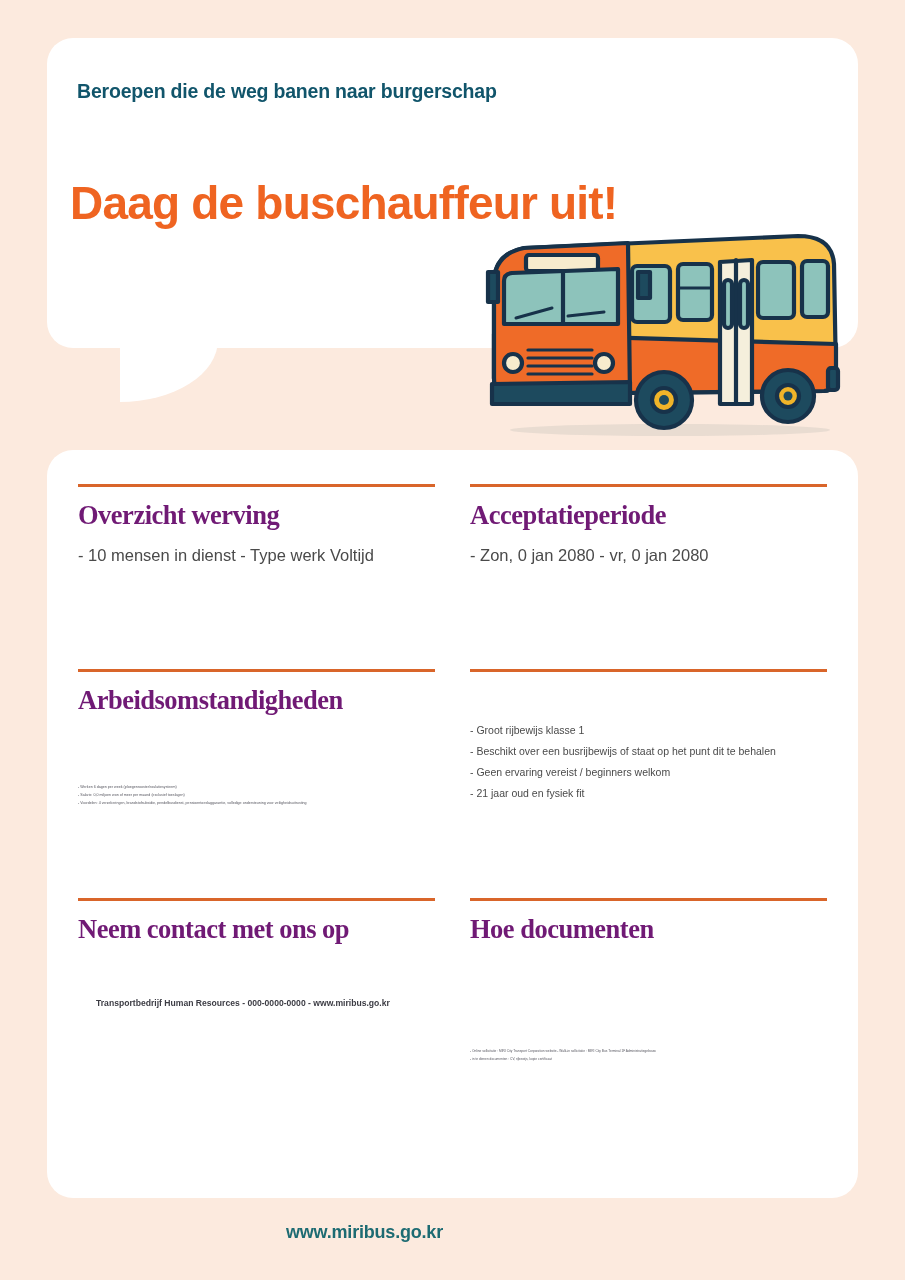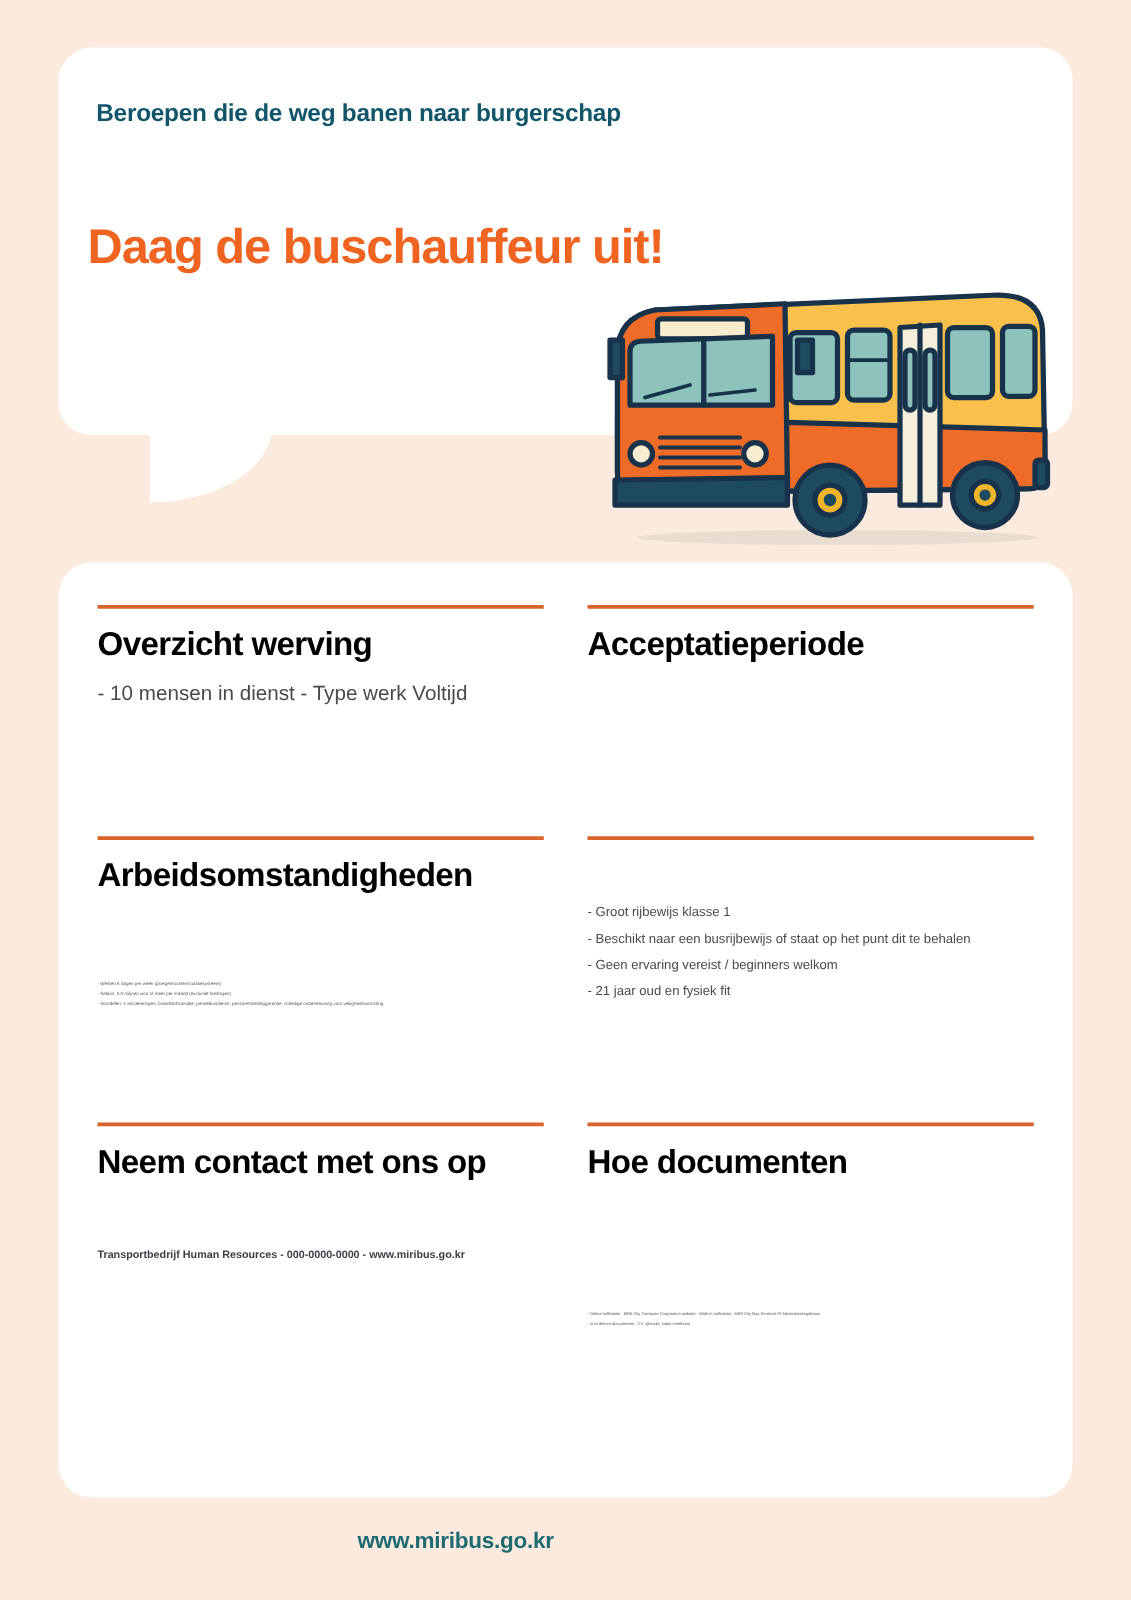--- a/index.html
+++ b/index.html
@@ -53,21 +53,21 @@
     font-size: 19.5px;
     font-weight: bold;
     color: #11556b;
     letter-spacing: -0.2px;
   }
 
   #headline {
     position: absolute;
     left: 70px;
     top: 176px;
-    font-size: 39px;
+    font-size: 46px;
     font-weight: bold;
     color: #ef6421;
     letter-spacing: -0.8px;
   }
 
   
   #bus-illustration {
     position: absolute;
     left: 480px;
     top: 228px;
@@ -101,24 +101,25 @@
   .rule {
     height: 3px;
     background: #d9652a;
     width: 100%;
     margin-bottom: 14px;
   }
 
   .sec-title {
     font-size: 26.5px;
     font-weight: bold;
-    color: #000000;
+    color: #701a75;
     letter-spacing: -0.5px;
     line-height: 1.1;
     white-space: nowrap;
+    font-family: Liberation Serif, serif;
   }
 
   
   .body-lg {
     margin-top: 14px;
     font-size: 16.5px;
     color: #4a4a4a;
     line-height: 1.45;
   }
 
@@ -149,20 +150,21 @@
   }
 
   
   .body-contact {
     margin-top: 52px;
     font-size: 8.6px;
     font-weight: bold;
     color: #3c3c44;
     line-height: 1.85;
     width: 352px;
+    margin-left: 18px;
   }
 
   
   #footer-url {
     position: absolute;
     left: 0;
     top: 1222px;
     width: 729px;
     text-align: center;
     font-size: 18px;
@@ -243,37 +245,38 @@
 
 <div class="section col-left row-1">
   <div class="rule"></div>
   <div class="sec-title">Overzicht werving</div>
   <div class="body-lg">- 10 mensen in dienst - Type werk Voltijd</div>
 </div>
 
 <div class="section col-right row-1">
   <div class="rule"></div>
   <div class="sec-title">Acceptatieperiode</div>
+  <div class="body-lg">- Zon, 0 jan 2080 - vr, 0 jan 2080</div>
 </div>
 
 <div class="section col-left row-2">
   <div class="rule"></div>
   <div class="sec-title">Arbeidsomstandigheden</div>
   <div class="body-xs">
     <div>- Werken 6 dagen per week (ploegenrooster/roulatiesysteem)</div>
     <div>- Salaris: 0,0 miljoen won of meer per maand (exclusief toeslagen)</div>
     <div>- Voordelen: 4 verzekeringen, brandstofsubsidie, pendelbusdienst, pensioentoeslaggarantie, volledige ondersteuning voor veiligheidsuitrusting</div>
   </div>
 </div>
 
 <div class="section col-right row-2">
   <div class="rule"></div>
   <div class="body-md">
     <div>- Groot rijbewijs klasse 1</div>
-    <div>- Beschikt naar een busrijbewijs of staat op het punt dit te behalen</div>
+    <div>- Beschikt over een busrijbewijs of staat op het punt dit te behalen</div>
     <div>- Geen ervaring vereist / beginners welkom</div>
     <div>- 21 jaar oud en fysiek fit</div>
   </div>
 </div>
 
 <div class="section col-left row-3">
   <div class="rule"></div>
   <div class="sec-title">Neem contact met ons op</div>
   <div class="body-contact">Transportbedrijf Human Resources - 000-0000-0000 - www.miribus.go.kr</div>
 </div>

